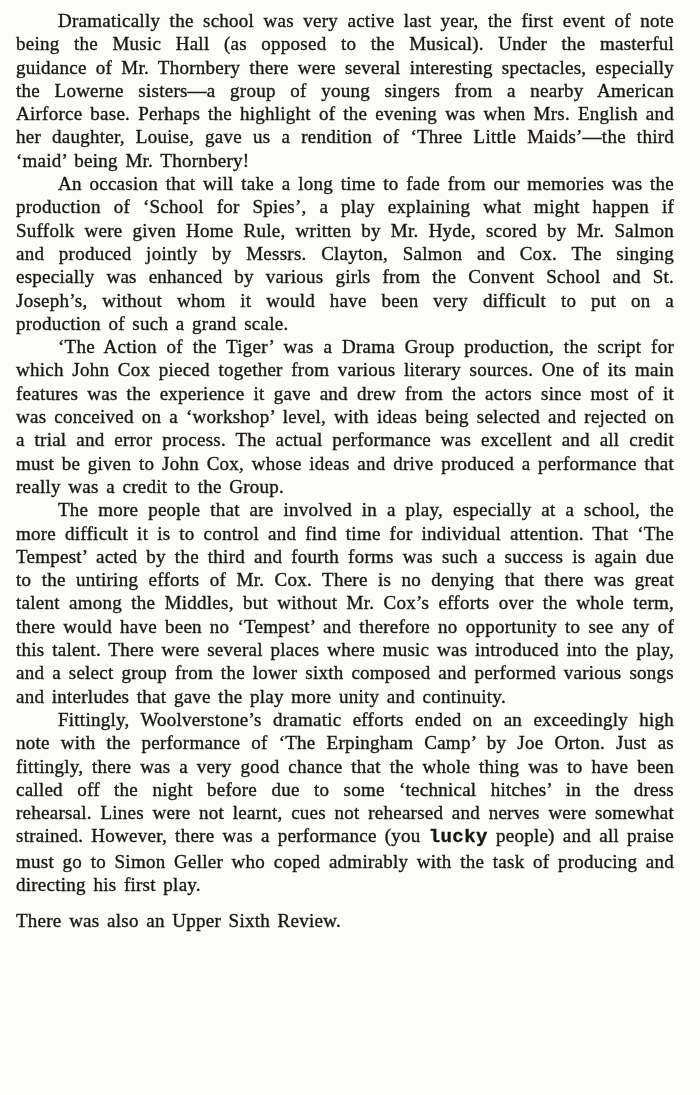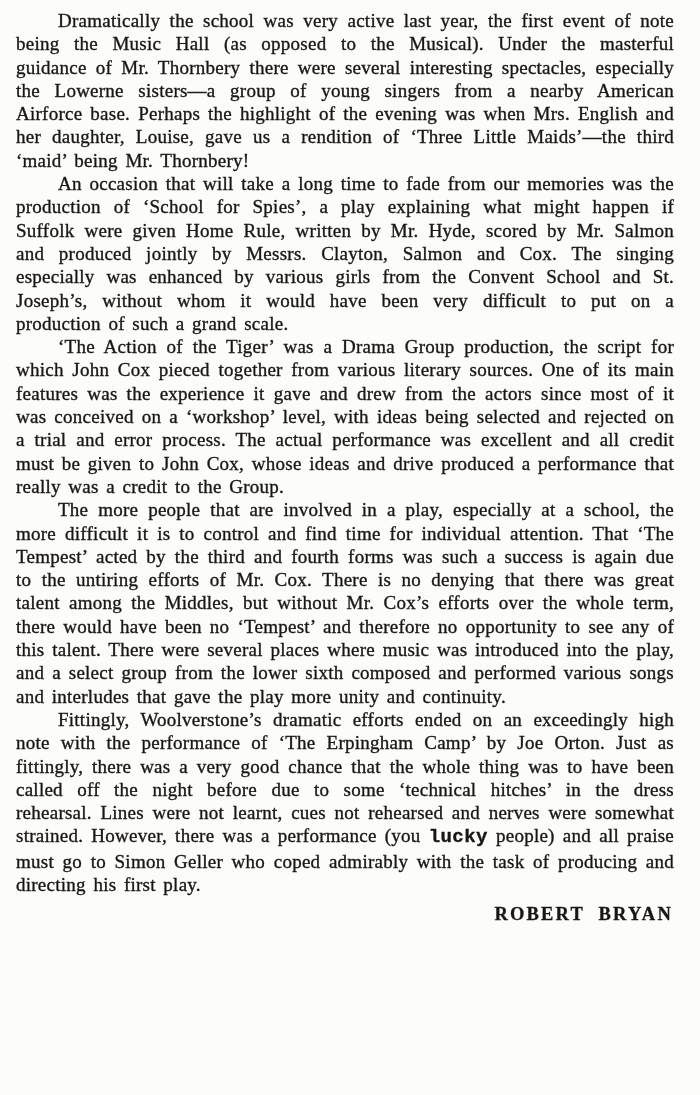--- a/index.html
+++ b/index.html
@@ -61,15 +61,15 @@
 </head>
 <body>
 
 <main class="page">
   <article>
     <p class="para">Dramatically the school was very active last year, the first event of note being the Music Hall (as opposed to the Musical). Under the masterful guidance of Mr. Thornbery there were several interesting spectacles, especially the Lowerne sisters—a group of young singers from a nearby American Airforce base. Perhaps the highlight of the evening was when Mrs. English and her daughter, Louise, gave us a rendition of ‘Three Little Maids’—the third ‘maid’ being Mr. Thornbery!</p>
     <p class="para">An occasion that will take a long time to fade from our memories was the production of ‘School for Spies’, a play explaining what might happen if Suffolk were given Home Rule, written by Mr. Hyde, scored by Mr. Salmon and produced jointly by Messrs. Clayton, Salmon and Cox. The singing especially was enhanced by various girls from the Convent School and St. Joseph’s, without whom it would have been very difficult to put on a production of such a grand scale.</p>
     <p class="para">‘The Action of the Tiger’ was a Drama Group production, the script for which John Cox pieced together from various literary sources. One of its main features was the experience it gave and drew from the actors since most of it was conceived on a ‘workshop’ level, with ideas being selected and rejected on a trial and error process. The actual performance was excellent and all credit must be given to John Cox, whose ideas and drive produced a performance that really was a credit to the Group.</p>
     <p class="para">The more people that are involved in a play, especially at a school, the more difficult it is to control and find time for individual attention. That ‘The Tempest’ acted by the third and fourth forms was such a success is again due to the untiring efforts of Mr. Cox. There is no denying that there was great talent among the Middles, but without Mr. Cox’s efforts over the whole term, there would have been no ‘Tempest’ and therefore no opportunity to see any of this talent. There were several places where music was introduced into the play, and a select group from the lower sixth composed and performed various songs and interludes that gave the play more unity and continuity.</p>
     <p class="para"><span>Fittingly, Woolverstone’s dramatic efforts ended on an exceedingly high note with the performance of ‘The Erpingham Camp’ by Joe Orton. Just as fittingly, there was a very good chance that the whole thing was to have been called off the night before due to some ‘technical hitches’ in the dress rehearsal. Lines were not learnt, cues not rehearsed and nerves were somewhat strained. However, there was a performance (you </span><b>lucky</b><span> people) and all praise must go to Simon Geller who coped admirably with the task of producing and directing his first play.</span></p>
-    <p class="byline">ROBERT BRYAN</p>
+    <p class="closing">There was also an Upper Sixth Review.</p>
   </article>
 </main>
 
 </body></html>

